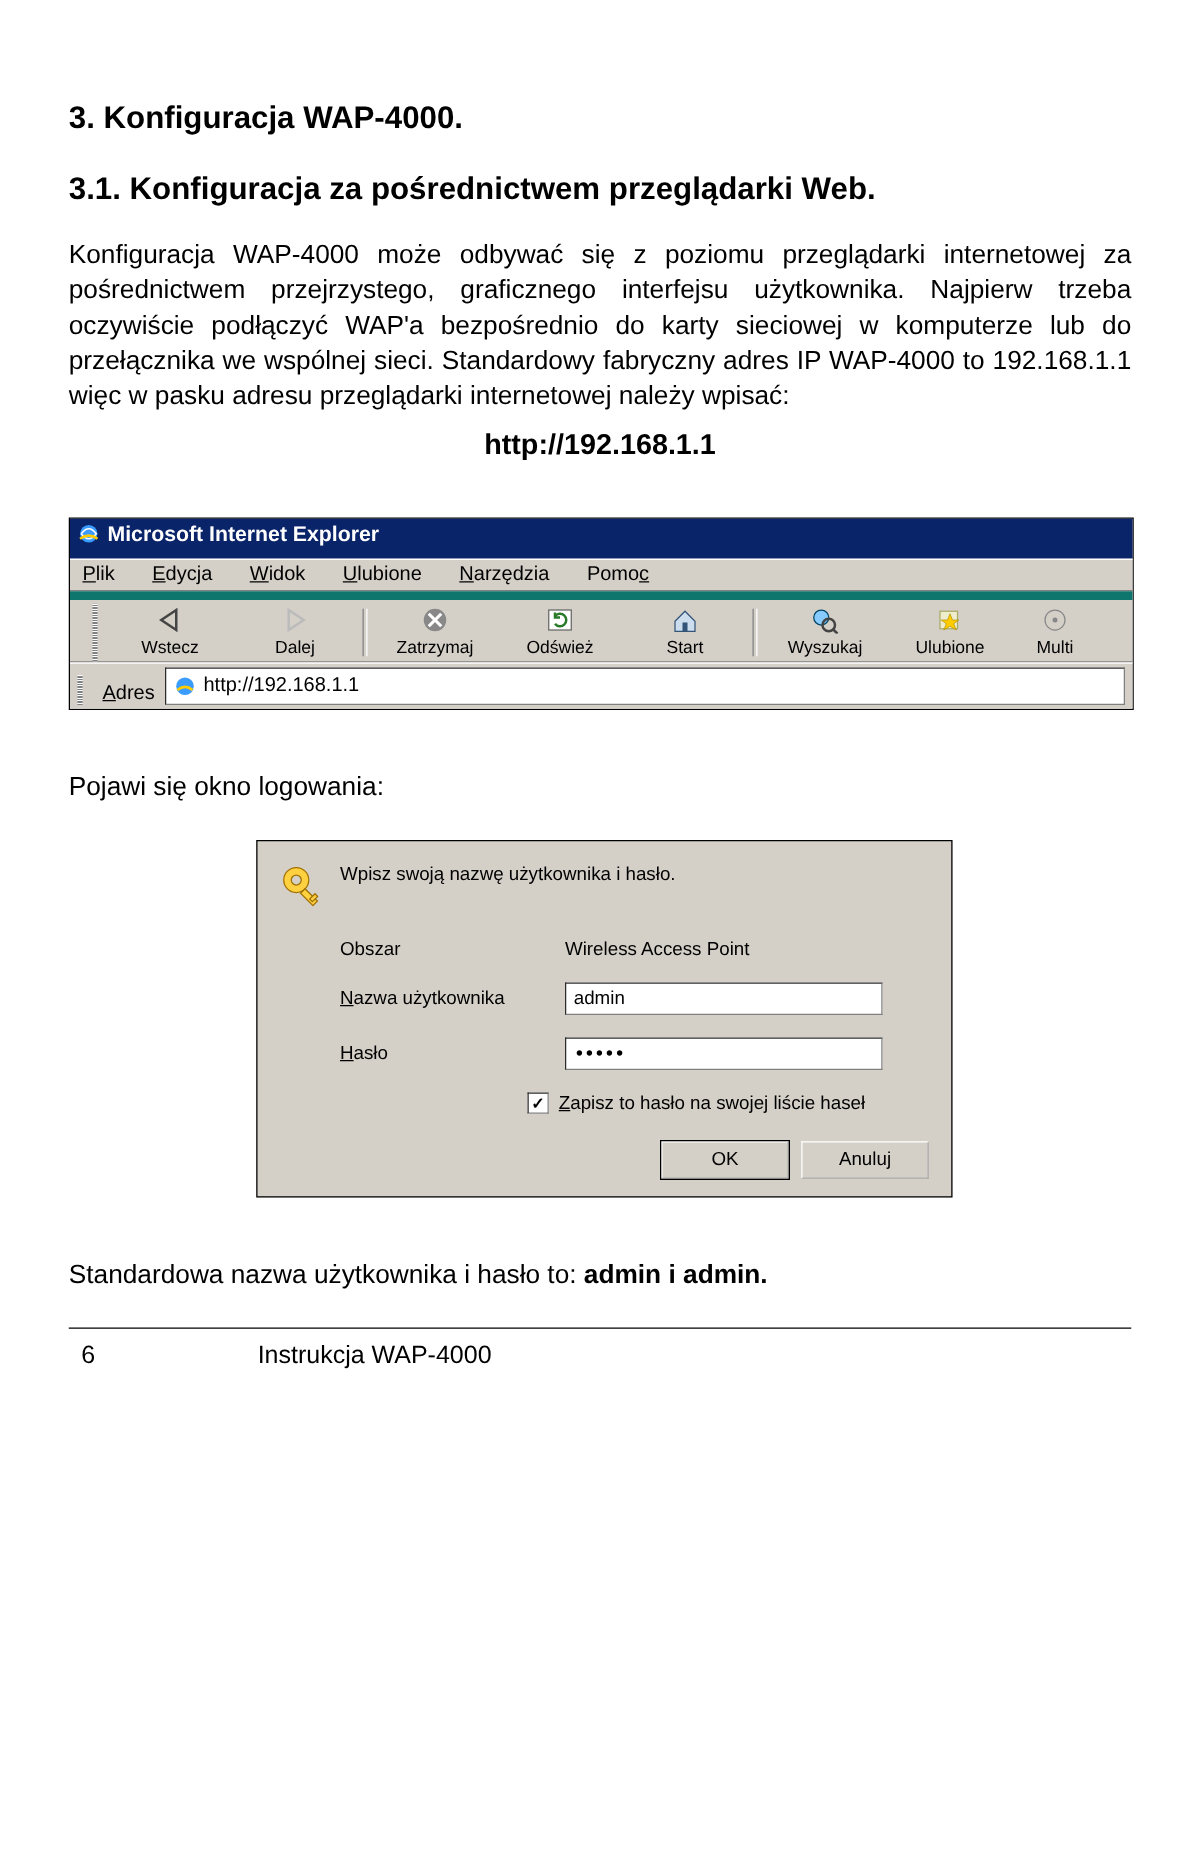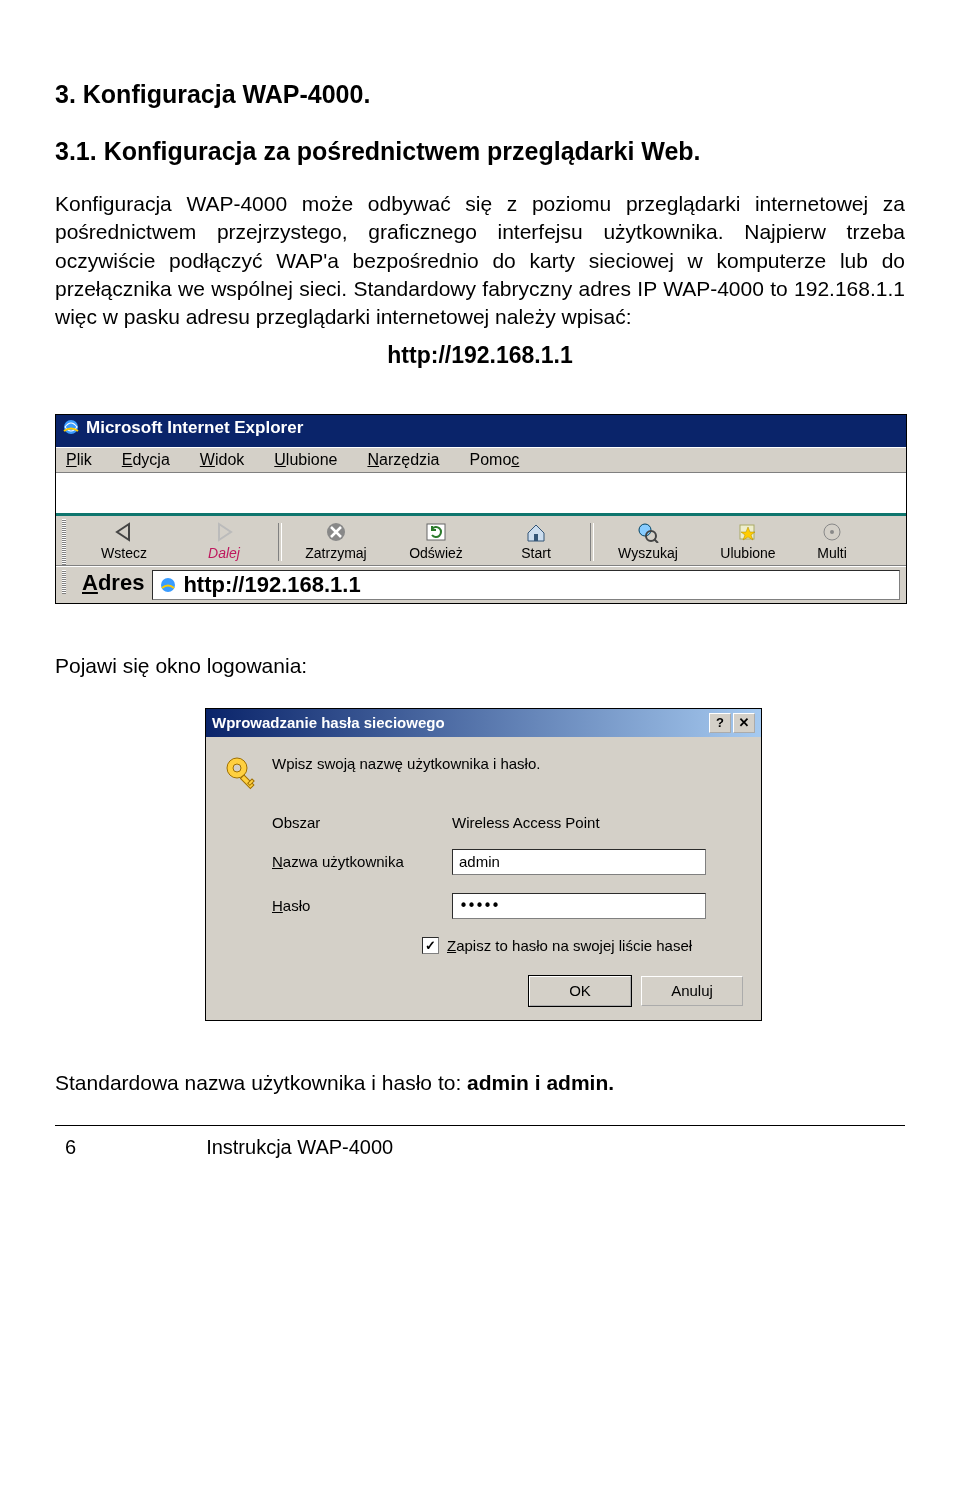--- a/index.html
+++ b/index.html
@@ -59,58 +59,56 @@
     border-bottom: 1px solid #808080;
     display: flex;
     gap: 30px;
     padding: 3px 10px;
     font-size: 16px;
   }
   .ie-menu span { text-decoration: none; }
   .ie-menu u { text-decoration: underline; }
   .ie-toolbar {
     background: #d4d0c8;
-    border-top: 3px solid #0f766e;
+    border-top: 7px solid #0f766e;
     border-bottom: 1px solid #808080;
     display: flex;
-    padding: 3px 6px 0 6px;
-    margin-top: 40px;
+    padding: 3px 6px 0 18px;
   }
   .tb-handle {
     width: 4px;
     background: repeating-linear-gradient(#fff 0 1px, #808080 1px 2px);
     margin-right: 8px;
   }
   .tb-btn {
     display: flex;
     flex-direction: column;
     align-items: center;
     justify-content: flex-end;
     width: 92px;
     padding: 2px 4px 4px 4px;
     font-size: 14px;
     gap: 2px;
     color: #000;
   }
-  .tb-btn.disabled { color: #be185d; font-style: italic; }
+  .tb-btn.disabled { color: #000000; }
   .tb-sep {
     width: 2px;
     border-left: 1px solid #808080;
     border-right: 1px solid #fff;
     margin: 4px 4px;
   }
   .ie-address {
     background: #d4d0c8;
     border-top: 1px solid #fff;
     display: flex;
-    align-items: flex-start;
+    align-items: flex-end;
     gap: 8px;
     padding: 3px 6px;
-    font-size: 22px;
-    font-weight: bold;
+    font-size: 16px;
   }
   .addr-input {
     background: #fff;
     border: 1px inset #808080;
     display: flex;
     align-items: center;
     gap: 6px;
     padding: 2px 6px;
     flex: 1;
     height: 24px;
@@ -310,27 +308,20 @@
             <path d="M3 12 Q9 7 15 12" fill="none" stroke="#ffcc00" stroke-width="2"></path>
           </svg>
         <span>http://192.168.1.1</span>
       </div>
     </div>
   </div>
 
   <div class="para2">Pojawi się okno logowania:</div>
 
   <div class="dialog">
-    <div class="dlg-title">
-      <span>Wprowadzanie hasła sieciowego</span>
-      <div class="dlg-title-btns">
-        <div class="win-btn">?</div>
-        <div class="win-btn">✕</div>
-      </div>
-    </div>
     <div class="dlg-body">
       <div class="dlg-row top">
         <div class="key-icon">
           <svg width="38" height="38" viewBox="0 0 38 38">
             <circle cx="13" cy="13" r="10" fill="#ffd040" stroke="#a07000" stroke-width="1"></circle>
             <circle cx="13" cy="13" r="4" fill="#d4d0c8" stroke="#a07000"></circle>
             <rect x="20" y="20" width="14" height="5" fill="#ffd040" stroke="#a07000" transform="rotate(45 20 20)"></rect>
             <rect x="28" y="24" width="3" height="6" fill="#ffd040" stroke="#a07000" transform="rotate(45 28 24)"></rect>
           </svg>
         </div>

